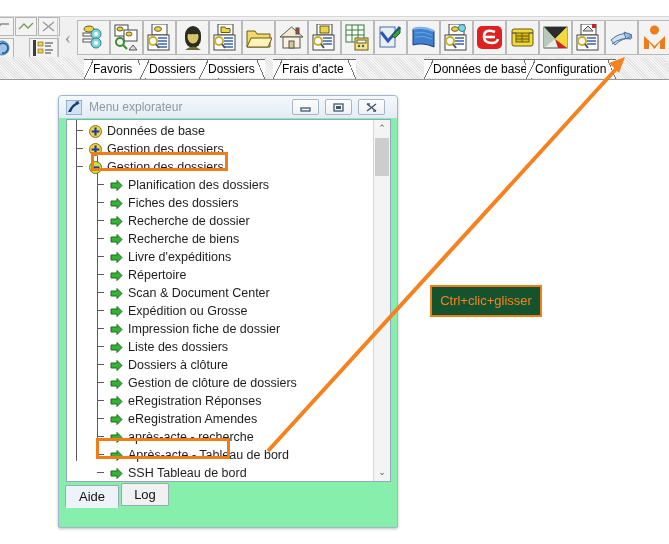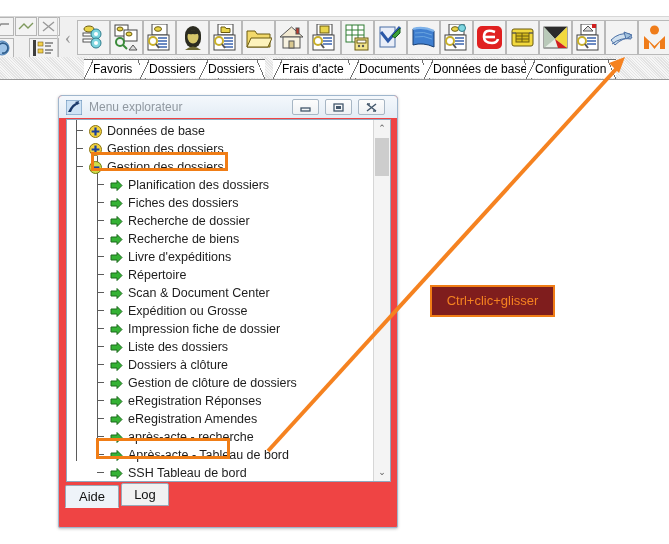--- a/index.html
+++ b/index.html
@@ -68,21 +68,21 @@
     content:"";position:absolute;left:0;top:0;width:9px;height:19px;
     background:linear-gradient(to bottom right,transparent 0 48%,#6e6e6e 48% 54%,transparent 54%);
   }
   .tab:after{
     content:"";position:absolute;right:0;top:0;width:8px;height:19px;
     background:linear-gradient(to bottom left,transparent 0 48%,#6e6e6e 48% 54%,transparent 54%);
   }
   
   #win{
     position:absolute;left:58px;top:95px;width:340px;height:433px;
-    background:#ef4444;
+    background:#86efac;
     border:1px solid #9fb6cd;
     border-radius:4px 4px 2px 2px;
     box-shadow:0 1px 3px rgba(0,0,0,.25);
     box-sizing:border-box;
   }
   #titlebar{
     position:absolute;left:0;top:0;width:338px;height:22px;
     background:linear-gradient(to bottom,#f4f8fc,#e3ecf5);
     border-radius:3px 3px 0 0;
   }
@@ -131,24 +131,24 @@
   }
   .btab.inactive{
     background:#f1f1f1;border:1px solid #9aa9b8;border-radius:2px 2px 0 0;
   }
   
   .hl{
     position:absolute;border:3px solid #f07d16;box-sizing:border-box;
     background:transparent;pointer-events:none;
   }
   #callout{
-    position:absolute;left:430px;top:285px;width:125px;height:32px;
+    position:absolute;left:430px;top:285px;width:112px;height:32px;
     border:2px solid #f07d16;box-sizing:border-box;
     color:#f58220;font-size:13px;line-height:28px;text-align:center;
-    background:#7f1d1d;
+    background:#14532d;
   }
   #arrowsvg{position:absolute;left:0;top:0;width:669px;height:544px;pointer-events:none;}
 </style>
 </head>
 <body>
 
 <div id="menubar">
   <div class="mi" style="left:4px">Chercher</div>
   <div class="mi" style="left:78px">Fenêtre</div>
   <div class="mi" style="left:144px">Aide</div>
@@ -391,21 +391,20 @@
       </svg></span>
     </div>
   </div>
 </div>
 
 <div id="tabstrip">
   <div class="tab" style="left:84px;width:62px"><span>Favoris</span></div>
   <div class="tab" style="left:140px;width:79px"><span>Dossiers</span></div>
   <div class="tab" style="left:199px;width:66px"><span>Dossiers</span></div>
   <div class="tab" style="left:273px;width:83px"><span>Frais d'acte</span></div>
-  <div class="tab" style="left:350px;width:80px"><span>Documents</span></div>
   <div class="tab" style="left:424px;width:108px"><span>Données de base</span></div>
   <div class="tab" style="left:526px;width:90px"><span>Configuration</span></div>
 </div>
 
 <div id="win">
 
   <div id="titlebar">
     <span id="winicon">
       <svg width="16" height="15" viewBox="0 0 16 15">
         <rect width="16" height="15" fill="#cfe3f5" stroke="#5b86b0"></rect>

